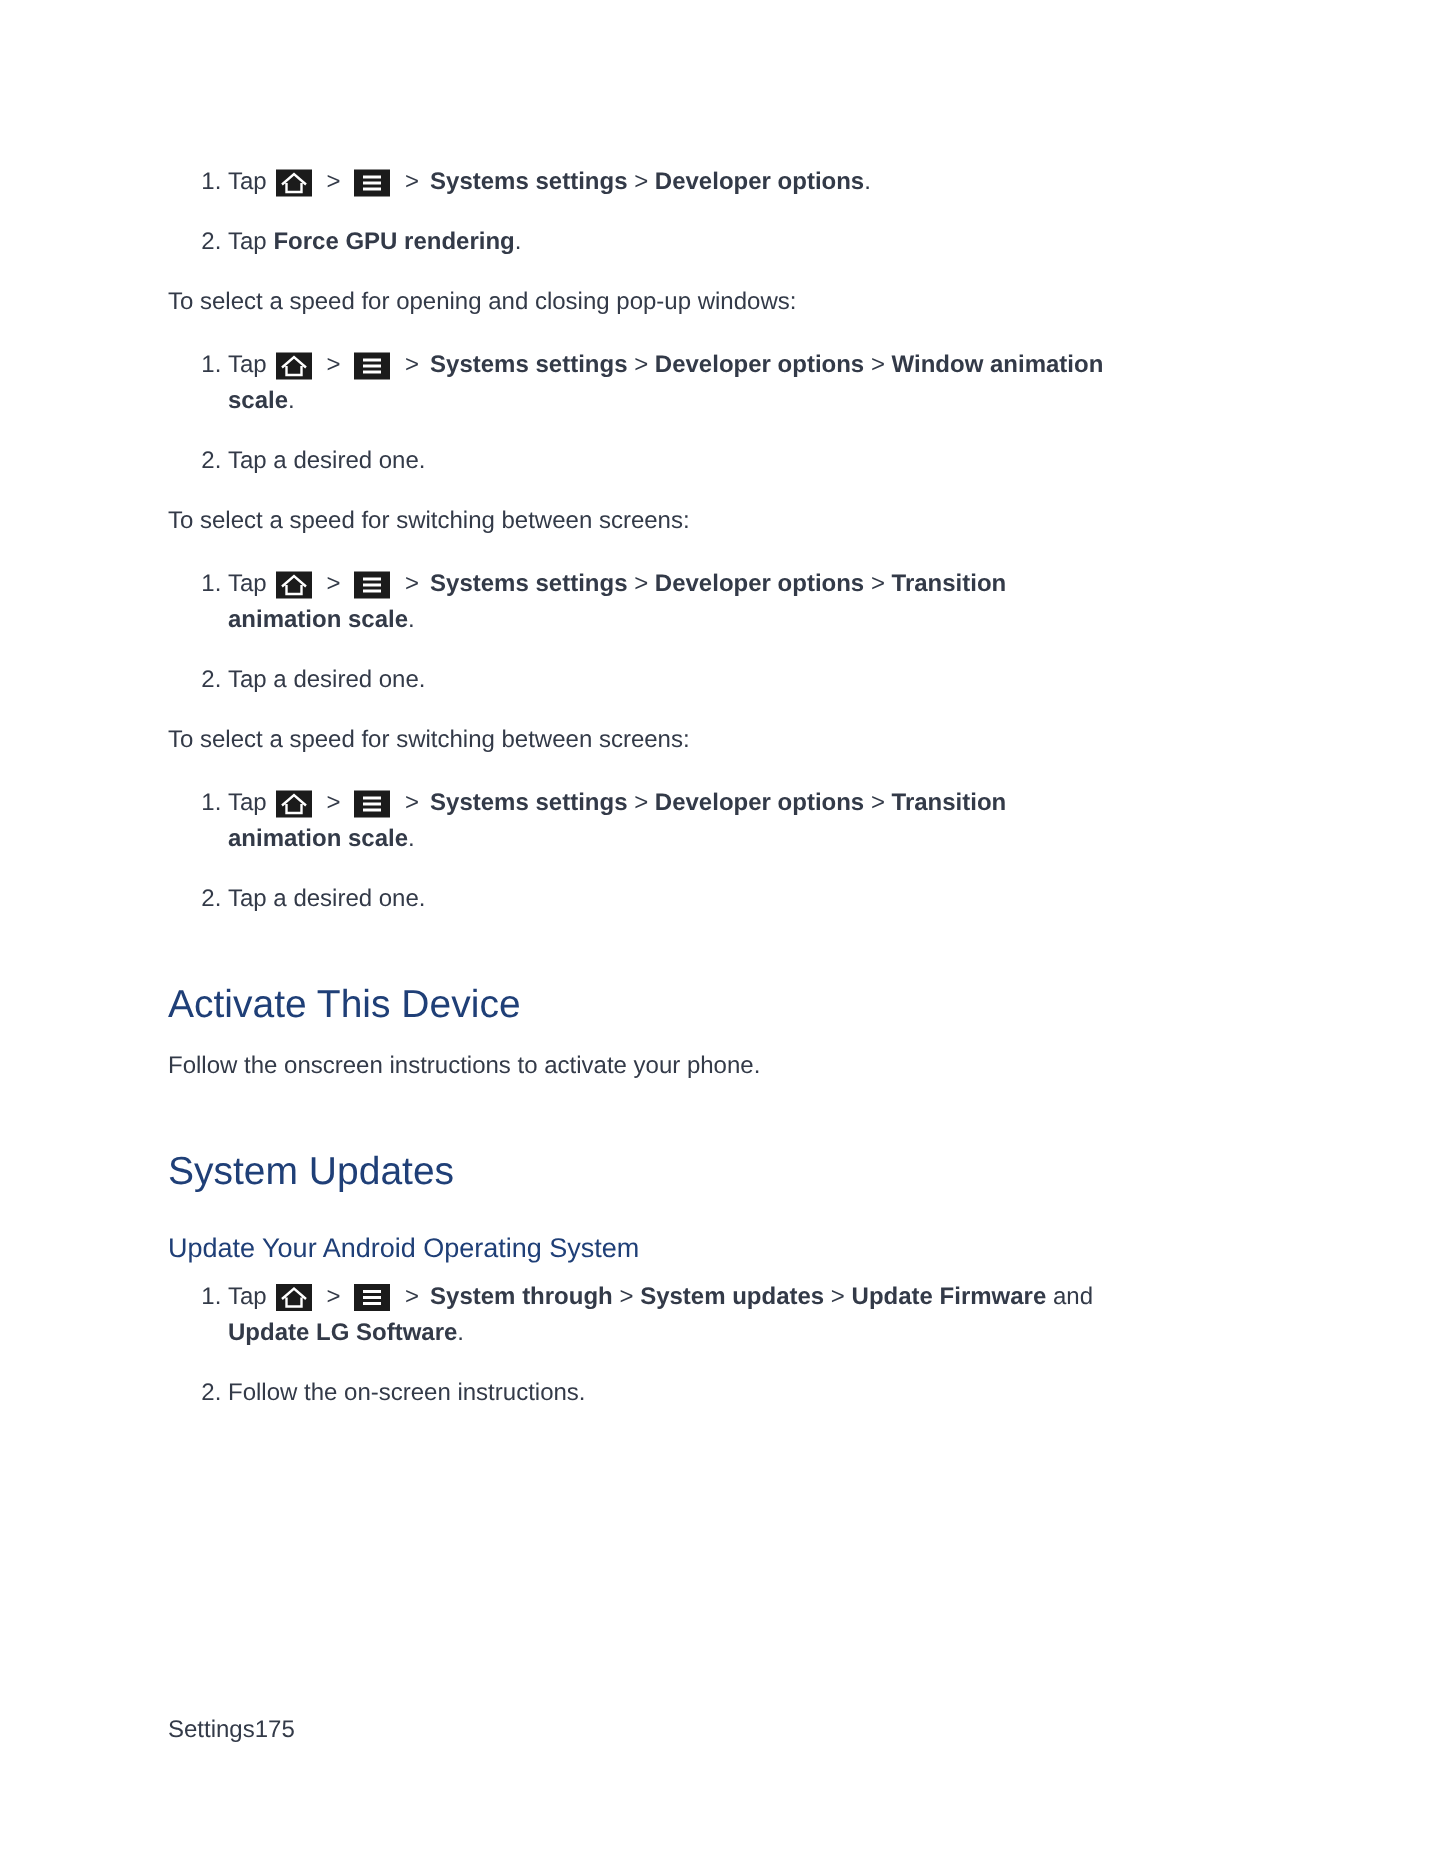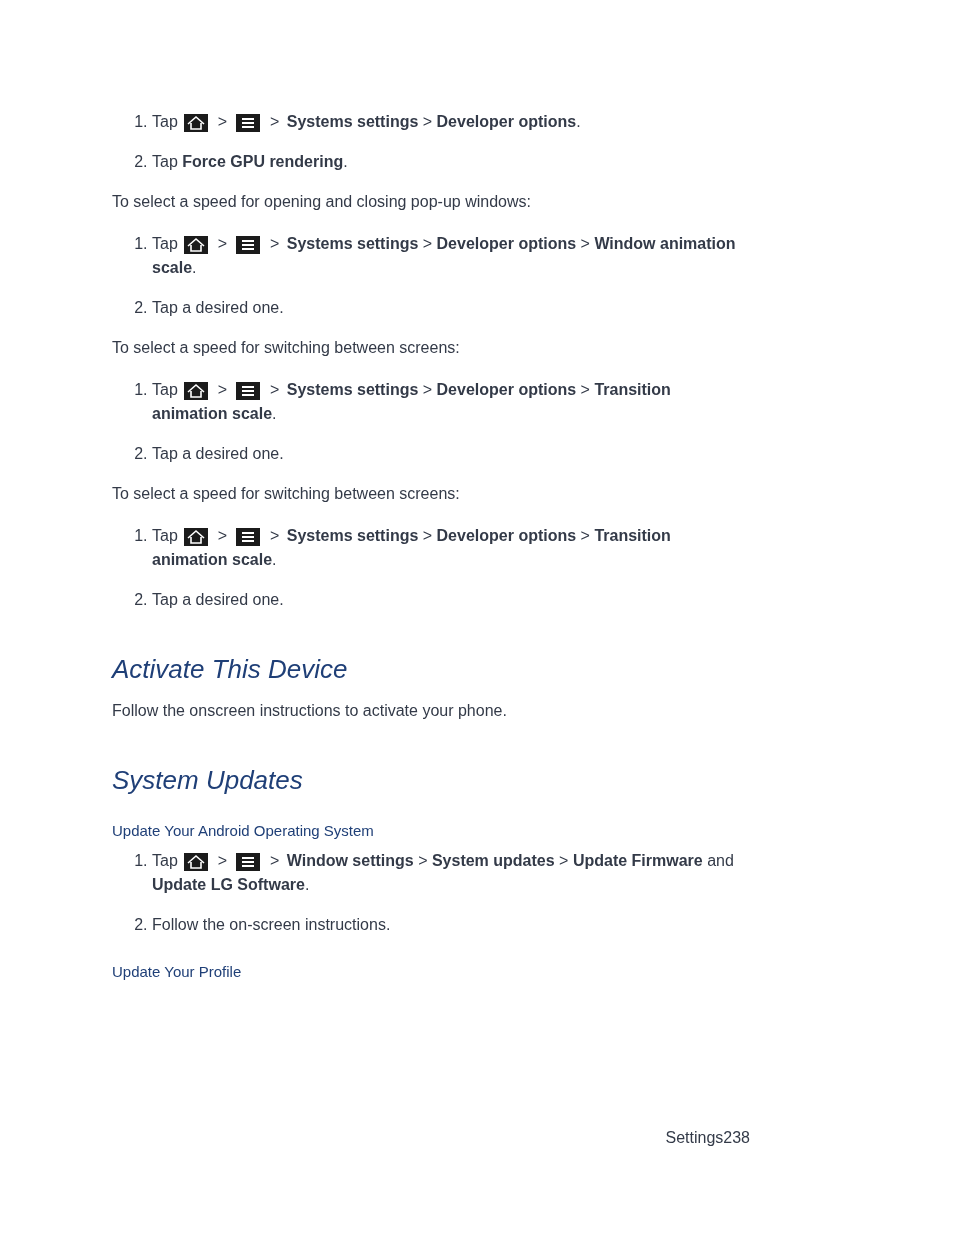--- a/index.html
+++ b/index.html
@@ -30,54 +30,53 @@
   }
   p.para {
     font-size: 16px;
     line-height: 1.5;
     margin: 0 0 18px 0;
     color: #333a48;
   }
   .bold { font-weight: bold; }
   .sep { margin: 0 3px; }
   h2.section {
-    font-style: italic;
     font-weight: normal;
     color: #1f3f77;
     font-size: 26px;
     margin: 42px 0 14px 0;
   }
   h3.subsection {
     color: #1f3f77;
-    font-size: 15px;
+    font-size: 18px;
     font-weight: normal;
     margin: 26px 0 10px 0;
   }
   .icon-box {
     display: inline-block;
     width: 24px;
     height: 18px;
     background: #1b1b1b;
     vertical-align: middle;
     position: relative;
     margin: 0 2px;
   }
   .icon-box.home svg,
   .icon-box.menu svg {
     position: absolute;
     top: 1px;
     left: 2px;
   }
   .footer {
     position: absolute;
-    bottom: 88px;
+    bottom: 72px;
     left: 112px;
     right: 110px;
     display: flex;
-    justify-content: flex-end;
+    justify-content: flex-start;
     font-size: 16px;
     color: #333a48;
   }
 </style>
 </head>
 <body>
 
 <div class="page">
 
   <ol class="steps">
@@ -148,25 +147,24 @@
   <h3 class="subsection">Update Your Android Operating System</h3>
 
   <ol class="steps">
     <li>
       <span>Tap </span><span class="icon-box home"><svg width="20" height="16" viewBox="0 0 20 16">
             <path d="M2 9 L10 2 L18 9 M5 8 V14 H15 V8" stroke="#fff" stroke-width="1.6" fill="none"></path>
           </svg></span><span class="sep"> &gt; </span><span class="icon-box menu"><svg width="20" height="16" viewBox="0 0 20 16">
             <line x1="4" y1="4" x2="16" y2="4" stroke="#fff" stroke-width="2"></line>
             <line x1="4" y1="8" x2="16" y2="8" stroke="#fff" stroke-width="2"></line>
             <line x1="4" y1="12" x2="16" y2="12" stroke="#fff" stroke-width="2"></line>
-          </svg></span><span class="sep"> &gt; </span><span class="bold">Window settings</span><span> &gt; </span><span class="bold">System updates</span><span> &gt; </span><span class="bold">Update Firmware</span><span> and </span><span class="bold">Update LG Software</span><span>.</span>
+          </svg></span><span class="sep"> &gt; </span><span class="bold">System through</span><span> &gt; </span><span class="bold">System updates</span><span> &gt; </span><span class="bold">Update Firmware</span><span> and </span><span class="bold">Update LG Software</span><span>.</span>
     </li>
     <li>Follow the on-screen instructions.</li>
   </ol>
 
-  <h3 class="subsection">Update Your Profile</h3>
 
   <div class="footer">
     <span>Settings</span>
-    <span>238</span>
+    <span>175</span>
   </div>
 
 </div>
 
 </body></html>

